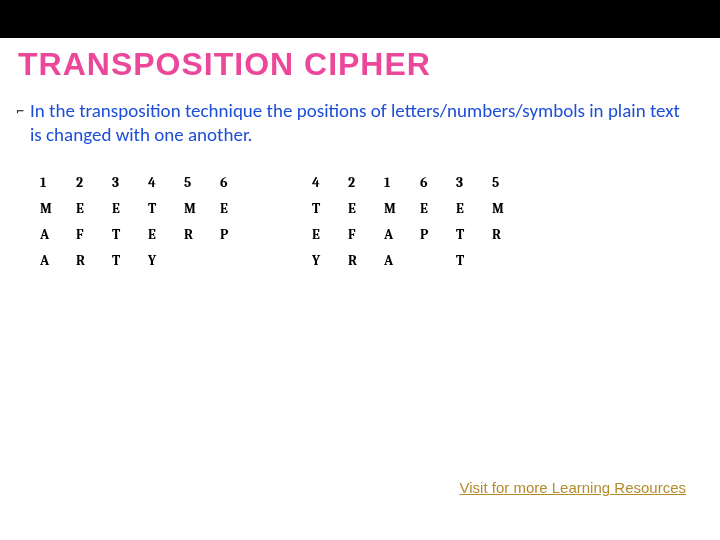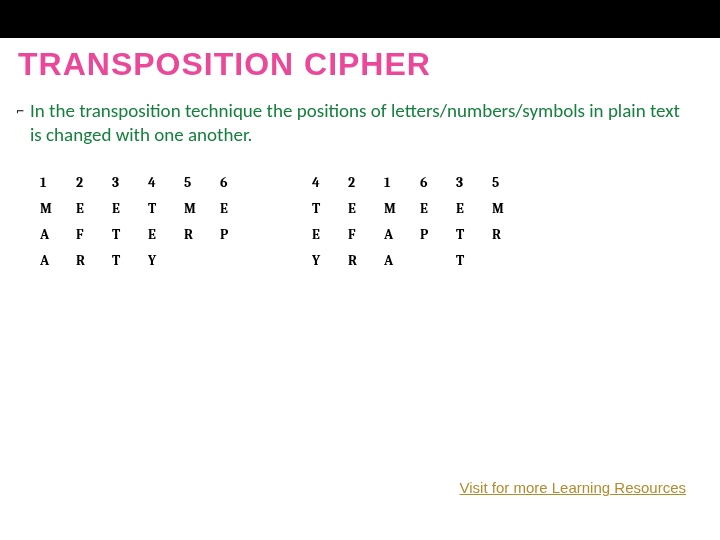--- a/index.html
+++ b/index.html
@@ -36,21 +36,21 @@
   }
   .bullet-icon {
     font-size: 16px;
     color: #000;
     line-height: 24px;
     flex-shrink: 0;
     margin-left: -16px;
   }
   .bullet-text {
     font-size: 19px;
-    color: #15803d;
+    color: #1d4ed8;
     line-height: 24px;
   }
   .tables-row {
     display: flex;
     gap: 56px;
     margin-top: 22px;
     padding-left: 4px;
   }
   table {
     border-collapse: collapse;

